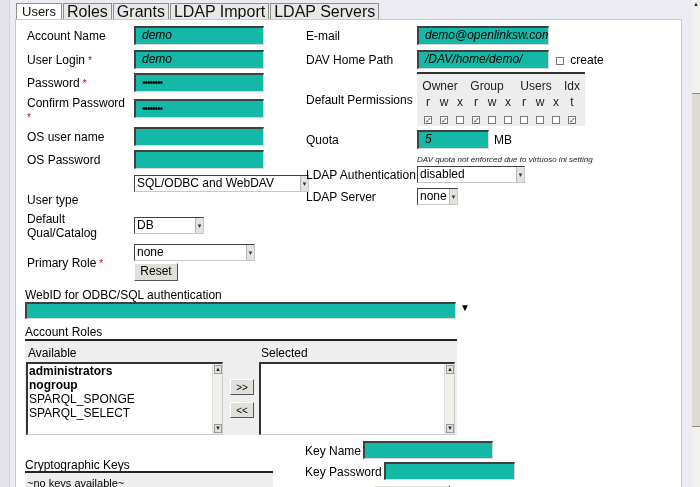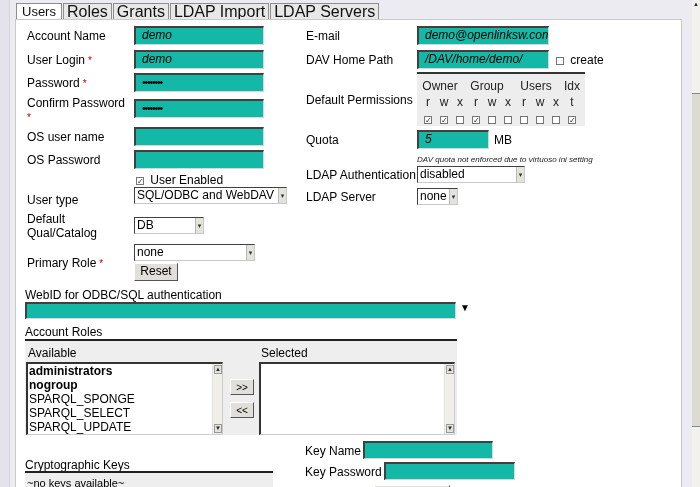--- a/index.html
+++ b/index.html
@@ -111,21 +111,21 @@
 
   <div class="lbl" style="left:11px;top:133px">OS Password</div>
   <div class="inp" style="left:118px;top:130px;width:130px"></div>
 
   <div class="lbl" style="left:120px;top:153px">
     <span class="chk">✓</span>
     <span style="margin-left:3px">User Enabled</span>
   </div>
 
   <div class="lbl" style="left:11px;top:173px">User type</div>
-  <div class="sel" style="left:118px;top:167px;width:153px"><span>SQL/ODBC and WebDAV</span><span class="arr">▾</span></div>
+  <div class="sel" style="left:118px;top:155px;width:175px"><span>SQL/ODBC and WebDAV</span><span class="arr">▾</span></div>
 
   <div class="lbl" style="left:11px;top:192px"><span>Default</span><br><span>Qual/Catalog</span></div>
   <div class="sel" style="left:118px;top:197px;width:70px"><span>DB</span><span class="arr">▾</span></div>
 
   <div class="lbl" style="left:11px;top:236px"><span>Primary Role</span><span class="req">*</span></div>
   <div class="sel" style="left:118px;top:224px;width:121px"><span>none</span><span class="arr">▾</span></div>
   <div class="btn" style="left:118px;top:243px;width:44px;height:18px">Reset</div>
 
   <div class="lbl" style="left:290px;top:9px">E-mail</div>
   <div class="inp" style="left:401px;top:6px;width:132px">demo@openlinksw.com</div>
@@ -188,21 +188,20 @@
 
   <div class="lbl" style="left:9px;top:305px">Account Roles</div>
   <div class="roles-box">
     <div class="lbl" style="left:3px;top:5px">Available</div>
     <div class="lbl" style="left:236px;top:5px">Selected</div>
     <div class="listbox" style="left:1px;top:21px;width:197px;height:73px">
       <div class="item" style="font-weight:bold">administrators</div>
       <div class="item" style="font-weight:bold">nogroup</div>
       <div class="item">SPARQL_SPONGE</div>
       <div class="item">SPARQL_SELECT</div>
-      <div class="item">SPARQL_UPDATE</div>
       <div class="vscroll">
         <div class="up">▲</div>
         <div class="down">▼</div>
       </div>
     </div>
     <div class="btn" style="left:205px;top:38px;width:24px;height:16px;font-size:10px">&gt;&gt;</div>
     <div class="btn" style="left:205px;top:61px;width:24px;height:16px;font-size:10px">&lt;&lt;</div>
     <div class="listbox" style="left:234px;top:21px;width:196px;height:73px">
       <div class="vscroll">
         <div class="up">▲</div>

